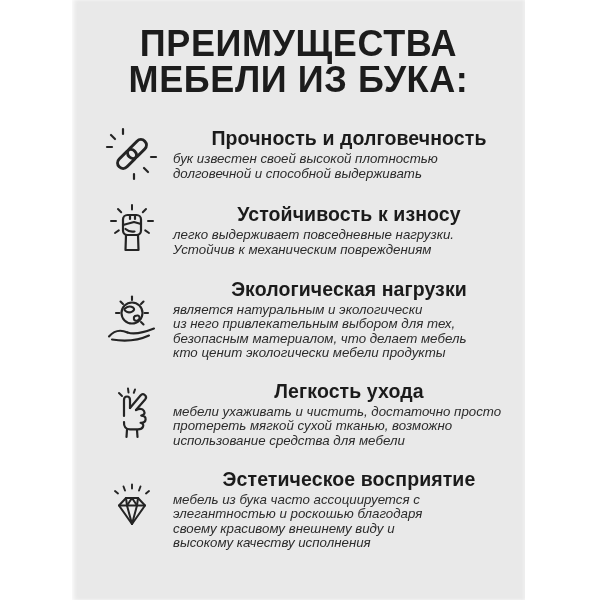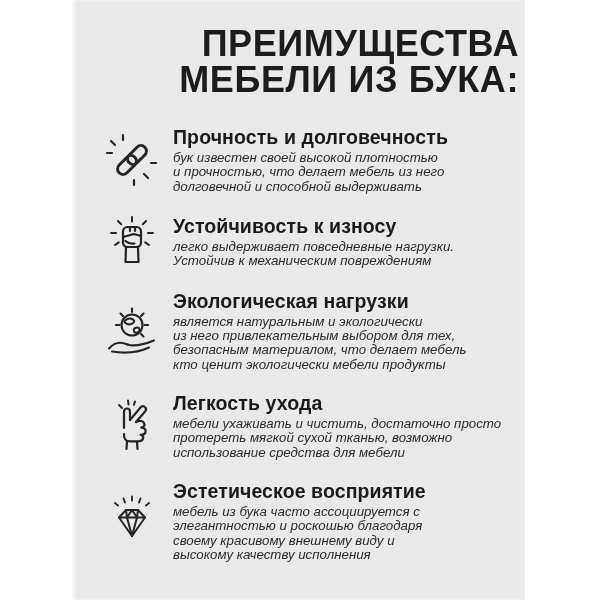--- a/index.html
+++ b/index.html
@@ -9,33 +9,33 @@
     font-family:"Liberation Sans","DejaVu Sans",sans-serif;
     -webkit-font-smoothing:antialiased;
   }
   .card{
     position:absolute;left:72px;top:0;width:453px;height:600px;
     background:#e9e9e9;
     box-shadow:inset 3px 0 4px -1px rgba(255,255,255,.85), inset -2px 0 3px -1px #f2f2f2;
   }
   .title{
     margin:26px 6px 0;
-    text-align:right;
+    text-align:center;
     font-size:36px;font-weight:800;line-height:36px;
     letter-spacing:.6px;color:#1c1c1c;
   }
   .title .t-line{display:block;}
   .sections{margin-top:28px;padding-left:28px;}
   .section{display:flex;align-items:center;gap:9px;margin-bottom:20px;}
   .icon-box{flex:0 0 64px;width:64px;display:flex;justify-content:center;align-items:center;}
   .icon-box svg{display:block;}
   .texts{flex:1 1 auto;min-width:0;}
   .sec-heading{
     margin:0 0 3px;font-size:19.5px;font-weight:700;line-height:22px;
-    color:#1b1b1b;letter-spacing:.1px;
+    color:#1b1b1b;letter-spacing:.1px;text-align:center;
   }
   .body-line{
     font-size:13.3px;line-height:14.3px;color:#2b2b2b;white-space:nowrap;font-style:italic;
   }
   .stroke{fill:none;stroke:#242424;stroke-linecap:round;stroke-linejoin:round;}
 </style>
 </head>
 <body>
 
 <div class="card">
@@ -60,21 +60,20 @@
             <line x1="3" y1="21" x2="8" y2="21"></line>
             <line x1="30" y1="48" x2="30" y2="53"></line>
             <line x1="40" y1="42" x2="44" y2="46"></line>
             <line x1="47" y1="31" x2="52" y2="31"></line>
           </g>
         </svg>
       </div>
       <div class="texts">
         <h2 class="sec-heading">Прочность и долговечность</h2>
         <div class="body-line">бук известен своей высокой плотностью</div>
-        <div class="body-line">и прочностью, что делает мебель из него</div>
         <div class="body-line">долговечной и способной выдерживать</div>
       </div>
     </div>
 
     <div class="section">
       <div class="icon-box">
         <svg width="56" height="56" viewBox="0 0 56 56">
           <g class="stroke" stroke-width="2.2">
             <rect x="19" y="13" width="18" height="20" rx="4.5"></rect>
             <path d="M19,23 L30,20 L37,22"></path>

